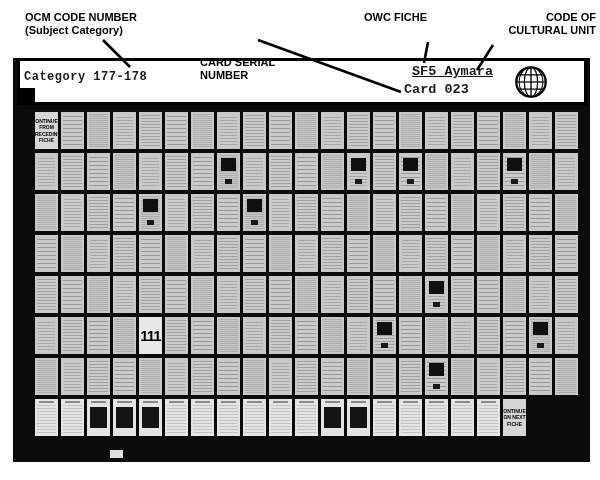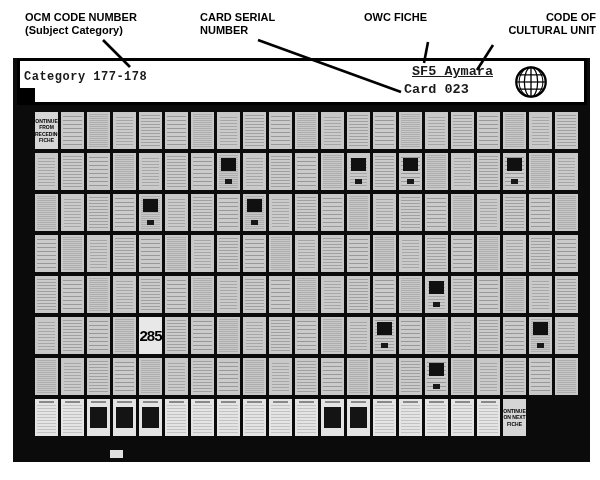--- a/index.html
+++ b/index.html
@@ -2,21 +2,21 @@
 <html><head>
 <meta charset="utf-8">
 <style>
   html,body{margin:0;padding:0;background:#fff;}
   .stage{position:relative;width:600px;height:480px;background:#ffffff;overflow:hidden;
          font-family:"Liberation Sans","DejaVu Sans",sans-serif;padding-left:32px;}
   
   .callout{position:absolute;top:11px;font-weight:bold;font-size:11px;line-height:13px;
            color:#000;letter-spacing:0;white-space:nowrap;z-index:3;}
   .callout.ocm{left:25px;text-align:left;}
-  .callout.serial{left:200px;text-align:left;}
+  .callout.serial{left:200px;text-align:left;margin-top:45px;}
   .callout.owc{left:287px;width:140px;text-align:right;}
   .callout.cu{left:456px;width:140px;text-align:right;}
   
   .lines{position:absolute;left:0;top:0;z-index:10;pointer-events:none;}
   
   .card{position:absolute;left:13px;top:58px;width:577px;height:404px;background:#0b0b0b;z-index:1;}
   .header{position:absolute;left:4px;top:0;width:570px;height:47px;background:#ffffff;
           border:3px solid #000;box-sizing:border-box;}
   .cat{position:absolute;left:4px;top:9px;font-family:"Liberation Mono","DejaVu Sans Mono",monospace;
        font-size:12px;font-weight:bold;color:#1a1a1a;letter-spacing:.5px;}
@@ -197,21 +197,21 @@
         <div class="cell t1 dark"></div>
         <div class="cell t0"></div>
         <div class="cell t3"></div>
         <div class="cell t2"></div>
         <div class="cell t1"></div>
         <div class="cell t0"></div>
         <div class="cell t1"></div>
         <div class="cell t0"></div>
         <div class="cell t3"></div>
         <div class="cell t2"></div>
-        <div class="cell num">285</div>
+        <div class="cell num">111</div>
         <div class="cell t0"></div>
         <div class="cell t3"></div>
         <div class="cell t2"></div>
         <div class="cell t1"></div>
         <div class="cell t0"></div>
         <div class="cell t3"></div>
         <div class="cell t2"></div>
         <div class="cell t1"></div>
         <div class="cell t0 dark"></div>
         <div class="cell t3"></div>

